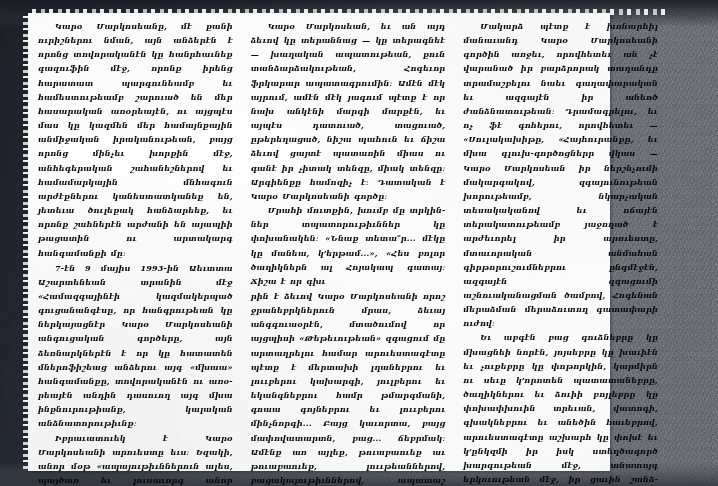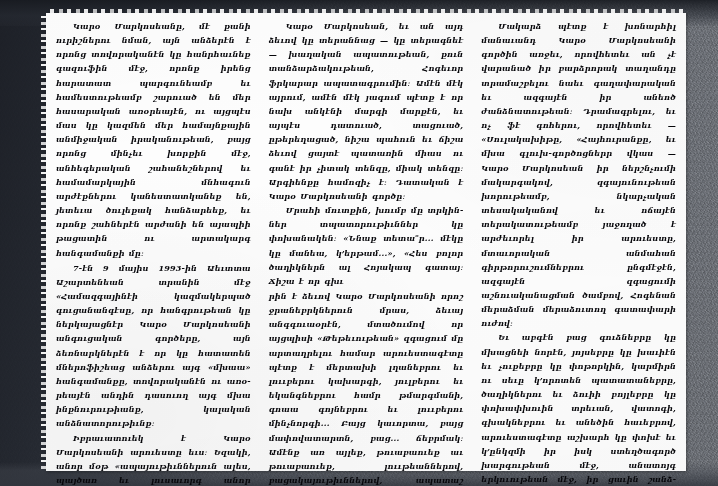--- a/index.html
+++ b/index.html
@@ -58,23 +58,23 @@
     position: absolute;
     left: 0; bottom: 0;
     width: 718px; height: 24px;
     background: linear-gradient(0deg, rgba(52,56,64,0.85) 0%, rgba(72,76,84,0.4) 65%, rgba(90,94,100,0) 100%);
     pointer-events: none;
   }
 
   
   #paper {
     position: absolute;
-    left: 46px;
+    left: 28px;
     top: 13px;
-    width: 640px;
+    width: 582px;
     height: 458px;
     background: #fdfdfd;
     box-shadow: 1px 1px 3px rgba(0,0,0,0.35);
   }
   
   #paper-edge-left {
     position: absolute;
     left: -5px; top: 0;
     width: 8px; height: 458px;
     background:

